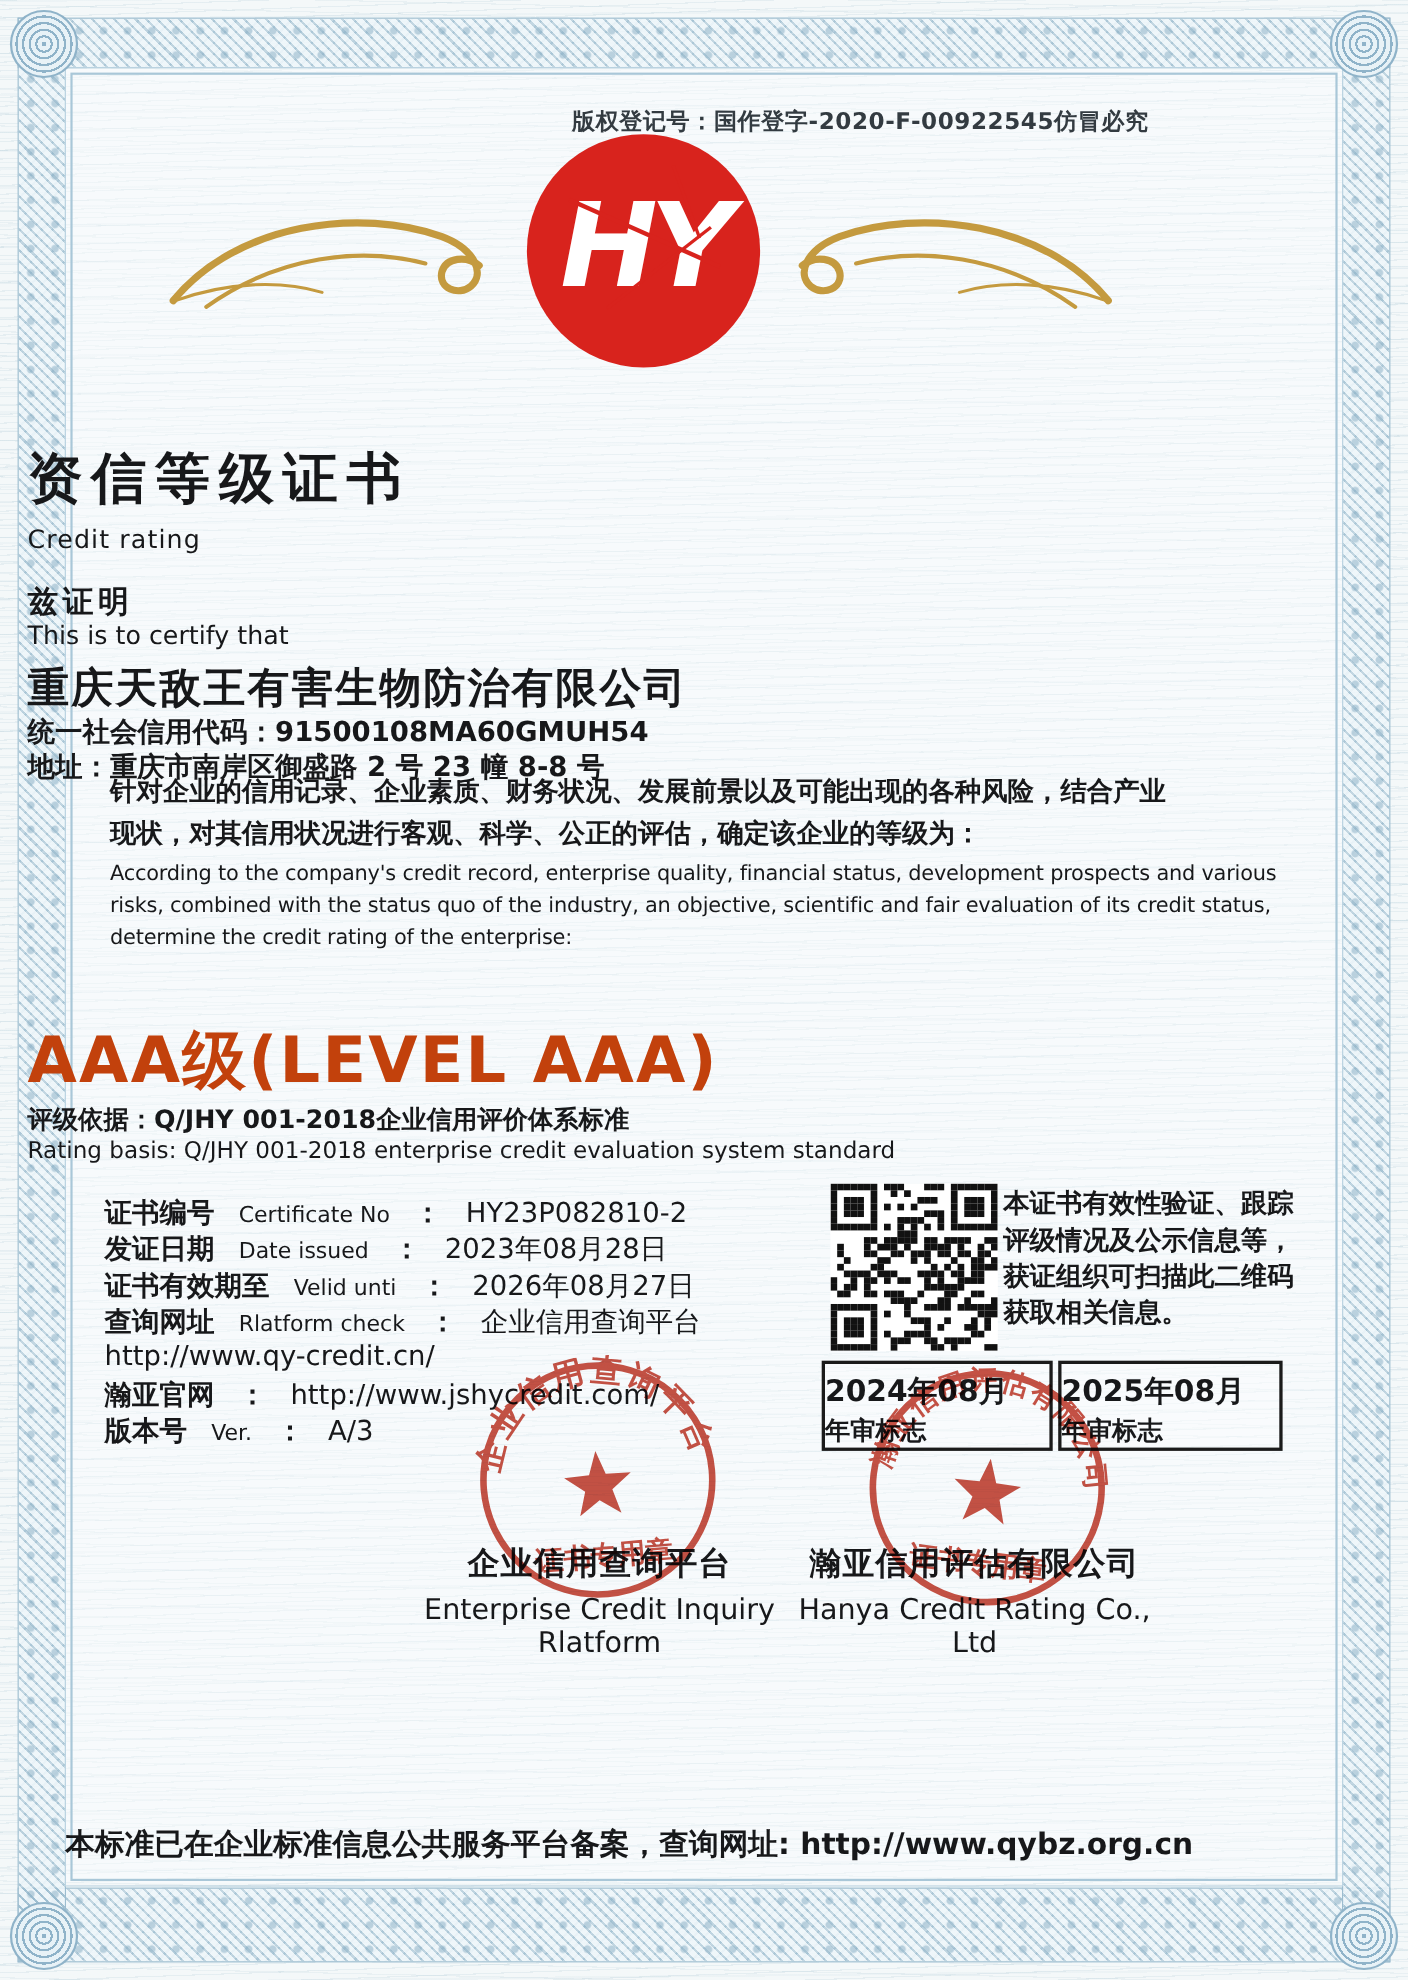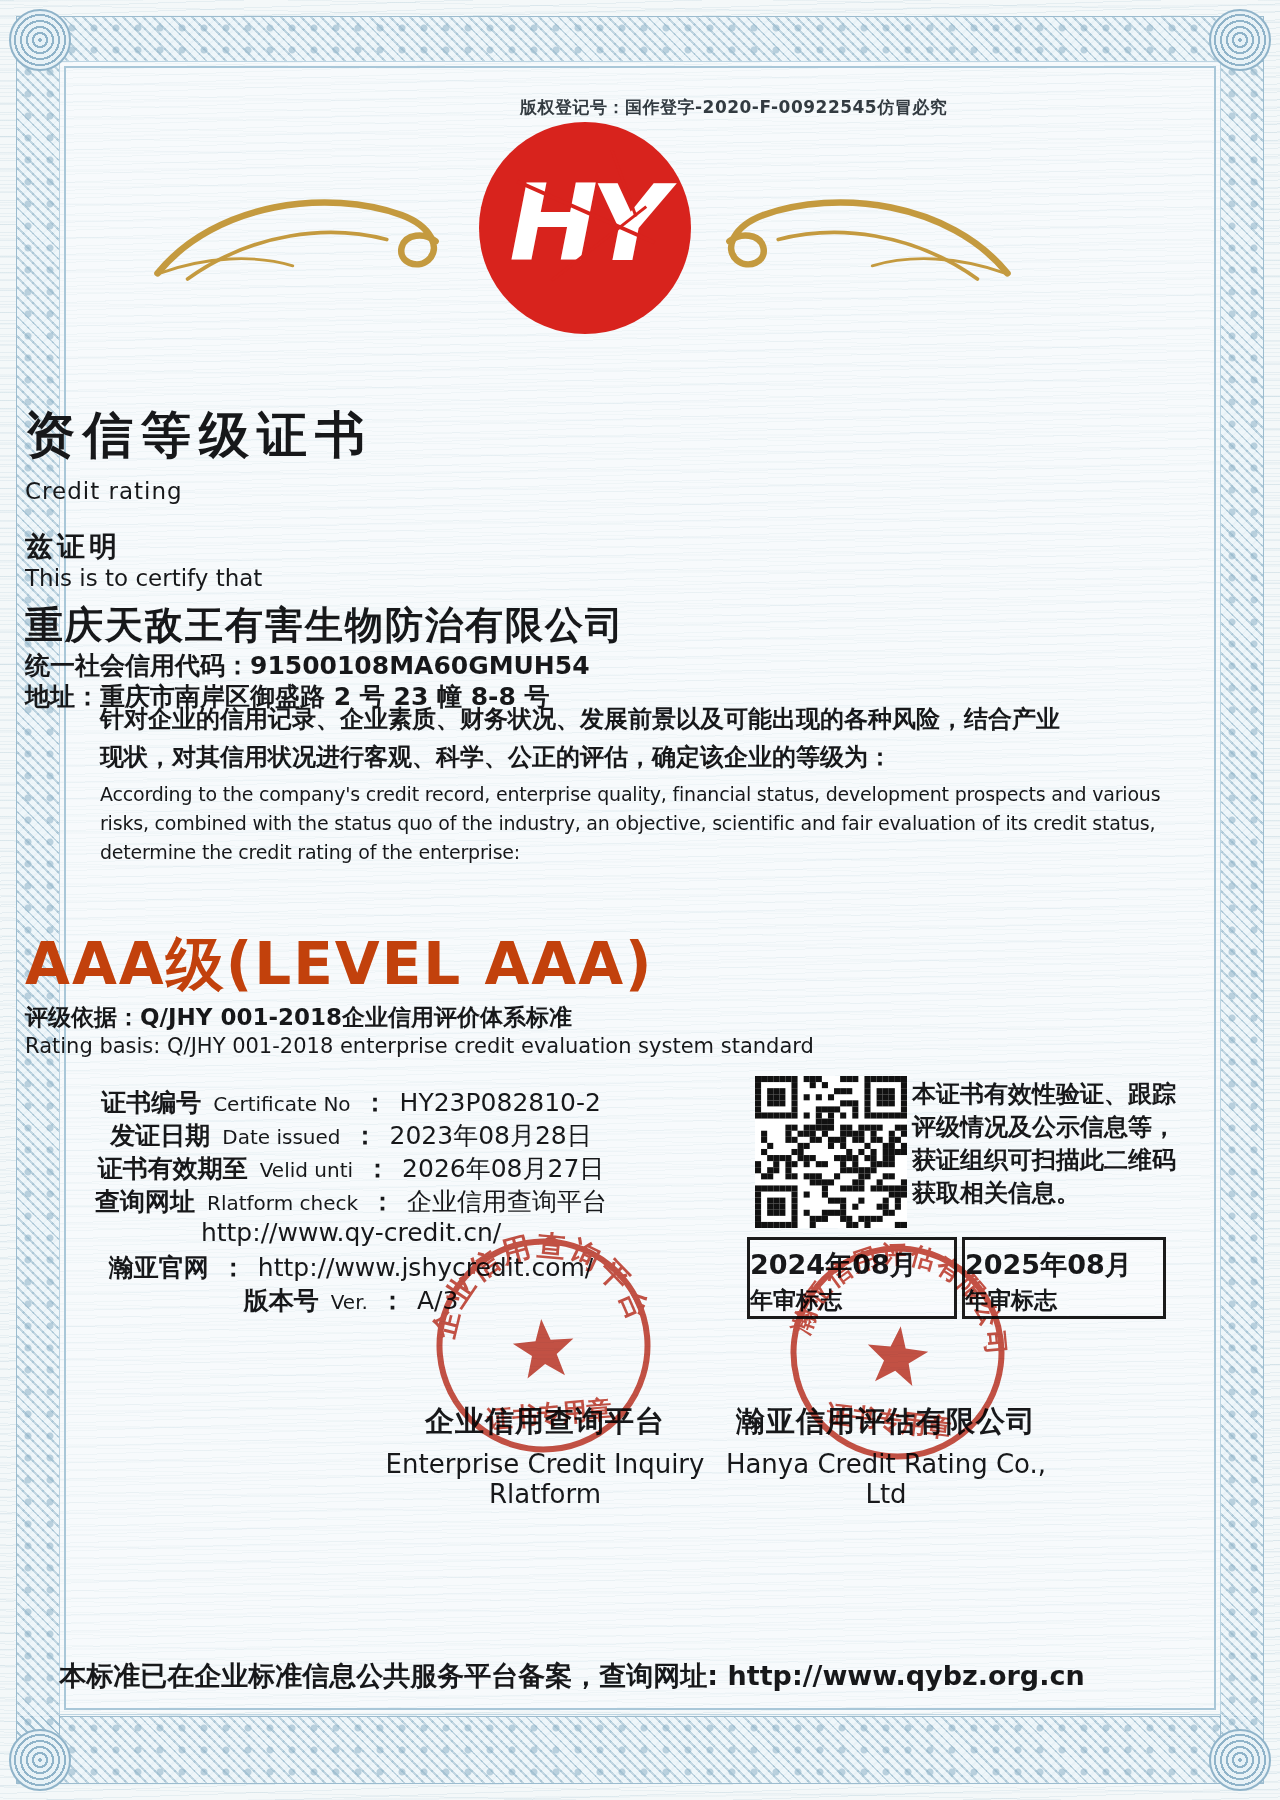--- a/index.html
+++ b/index.html
@@ -21,21 +21,21 @@
   .band-left{top:16px;bottom:16px;left:16px;width:42px}
   .band-right{top:16px;bottom:16px;right:16px;width:42px}
   .corner{position:absolute;z-index:3;width:58px;height:58px;border-radius:50%;
     border:2px solid #8fb3c9;background:repeating-radial-gradient(circle, #8fb3c9 0 2px, #e8f2f7 2px 6px);}
   .keyline{position:absolute;left:64px;right:64px;top:66px;bottom:90px;z-index:2;
     border:2px solid #a9c7d8;outline:1px solid #bcd4e2;outline-offset:4px;}
   
   .cx{position:absolute;left:25px;width:1120px;z-index:4;margin-top:28px;}
   .abs{position:absolute;z-index:4;}
   
-  .copyright{top:96px;left:520px;font-size:17px;font-weight:700;color:#333b41;letter-spacing:.5px;}
+  .copyright{top:96px;left:520px;font-size:21px;font-weight:700;color:#333b41;letter-spacing:.5px;}
   .logo{top:122px;left:479px;width:212px;height:212px;border-radius:50%;background:#d8231d;z-index:4;
         display:flex;align-items:center;justify-content:center;overflow:hidden;}
   .logo-text{color:#fff;font-size:106px;font-weight:800;font-style:italic;letter-spacing:-7px;line-height:1;
         transform:translateY(-4px);}
   .crack{position:absolute;background:#d8231d;}
   .crack1{width:150px;height:4px;transform:rotate(24deg);top:88px;left:32px;}
   .crack2{width:120px;height:3px;transform:rotate(-38deg);top:120px;left:60px;}
   .crack3{width:70px;height:3px;transform:rotate(70deg);top:60px;left:110px;}
   .flourish{position:absolute;z-index:3;width:310px;height:115px;}
   .title-zh{top:374px;font-size:50px;font-weight:700;letter-spacing:8px;}
@@ -47,21 +47,21 @@
   .addr-line{top:652px;font-size:25px;font-weight:600;}
   
   .statement{top:700px;left:100px;width:1000px;}
   .st-zh{font-size:24px;font-weight:600;line-height:38px;white-space:nowrap;}
   .st-en{font-size:19px;font-weight:500;line-height:29px;letter-spacing:-.2px;white-space:nowrap;}
   .aaa{top:898px;font-size:58px;font-weight:800;color:#c2410c;letter-spacing:2px;}
   .basis-zh{top:974px;font-size:23px;font-weight:600;}
   .basis-en{top:1006px;font-size:21px;font-weight:500;}
   
   .details{top:1086px;left:95px;}
-  .dline{height:33px;display:flex;align-items:baseline;gap:12px;white-space:nowrap;justify-content:center;}
+  .dline{height:33px;display:flex;align-items:baseline;gap:22px;white-space:nowrap;}
   .dzh{font-size:25px;font-weight:600;}
   .den{font-size:20px;font-weight:500;}
   .dsep{font-size:25px;font-weight:600;}
   .dval{font-size:25px;font-weight:500;}
   
   .qr{top:1076px;left:755px;width:152px;height:152px;background:#fff;}
   .qr-note{top:1078px;left:912px;width:280px;}
   .qr-note div{font-size:24px;font-weight:600;line-height:33px;white-space:nowrap;}
   
   .mark-box{position:absolute;z-index:4;border:3px solid #1b1b1b;height:76px;text-align:left;background:rgba(255,255,255,.25);}

